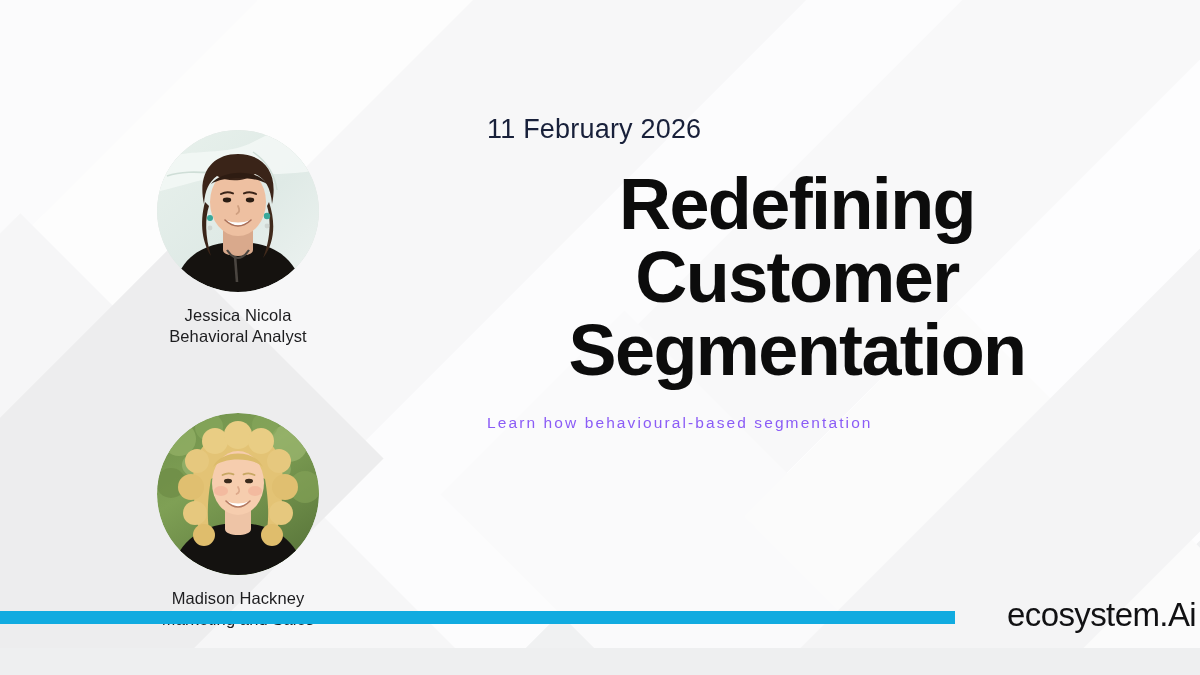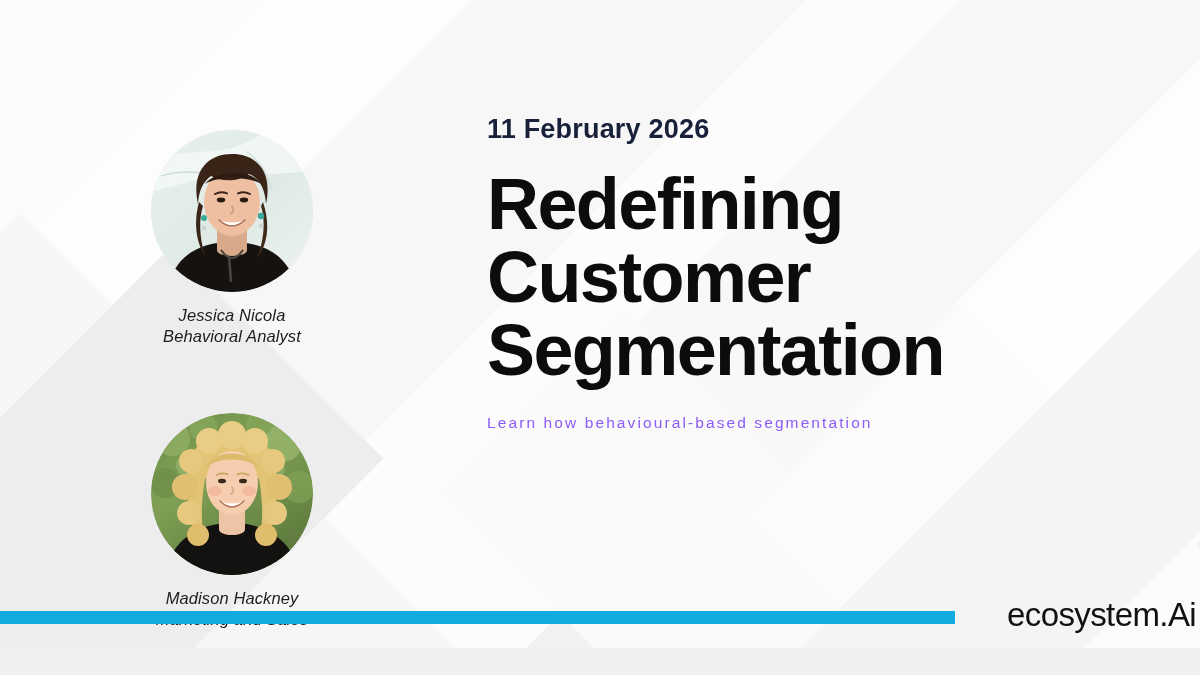--- a/index.html
+++ b/index.html
@@ -24,21 +24,21 @@
   .d5{width:520px;height:1200px;left:830px;top:-360px;background:#f8f8f9;transform:rotate(45deg);}
   .d6{width:340px;height:1200px;left:1030px;top:-300px;background:#fdfdfe;transform:rotate(45deg);}
   .d7{width:900px;height:420px;left:-260px;top:470px;background:#f6f6f7;transform:rotate(45deg);}
   .d8{width:700px;height:260px;left:430px;top:520px;background:#fafafb;transform:rotate(45deg);}
   .d9{width:480px;height:300px;left:780px;top:430px;background:#fbfbfb;transform:rotate(45deg);}
   .d10{width:1250px;height:62px;left:-30px;top:648px;background:#eeeff0;}
   .d11{width:300px;height:700px;left:-120px;top:250px;background:#ededee;transform:rotate(45deg);}
   .d12{width:200px;height:700px;left:940px;top:200px;background:#f4f4f5;transform:rotate(45deg);}
 
   
-  .speakers{position:absolute;left:112px;top:130px;width:240px;font-style:italic;}
+  .speakers{position:absolute;left:118px;top:130px;width:240px;}
   .speaker{width:240px;text-align:center;}
   .speaker + .speaker{margin-top:66px;}
 
   .avatar{
     width:162px;height:162px;border-radius:50%;
     margin:0 auto;overflow:hidden;position:relative;
     background:#dfe6e2;
   }
   .avatar svg{display:block;width:162px;height:162px;}
 
@@ -47,29 +47,30 @@
     font-size:16.5px;color:#1d1d1f;letter-spacing:.1px;line-height:21px;
   }
   .sp-role{
     font-size:16.5px;color:#1d1d1f;letter-spacing:.1px;line-height:21px;
   }
 
   
   .content{position:absolute;left:487px;top:112px;width:640px;}
 
   .date{
-    font-size:27px;font-weight:bold;color:#18203a;
+    font-size:27px;font-weight:normal;color:#18203a;
     letter-spacing:.2px;line-height:34px;
   }
 
   .title{
     margin-top:22px;
     font-size:72px;font-weight:bold;color:#0c0c0c;
     line-height:73px;letter-spacing:-1.6px;
     width:620px;
+    text-align:center;
   }
   .title span{display:block;}
 
   .subtitle{
     margin-top:24px;
     font-size:15.5px;color:#8b5cf6;
     letter-spacing:2.1px;line-height:23px;
     width:600px;
   }
   .subtitle span{display:block;}

